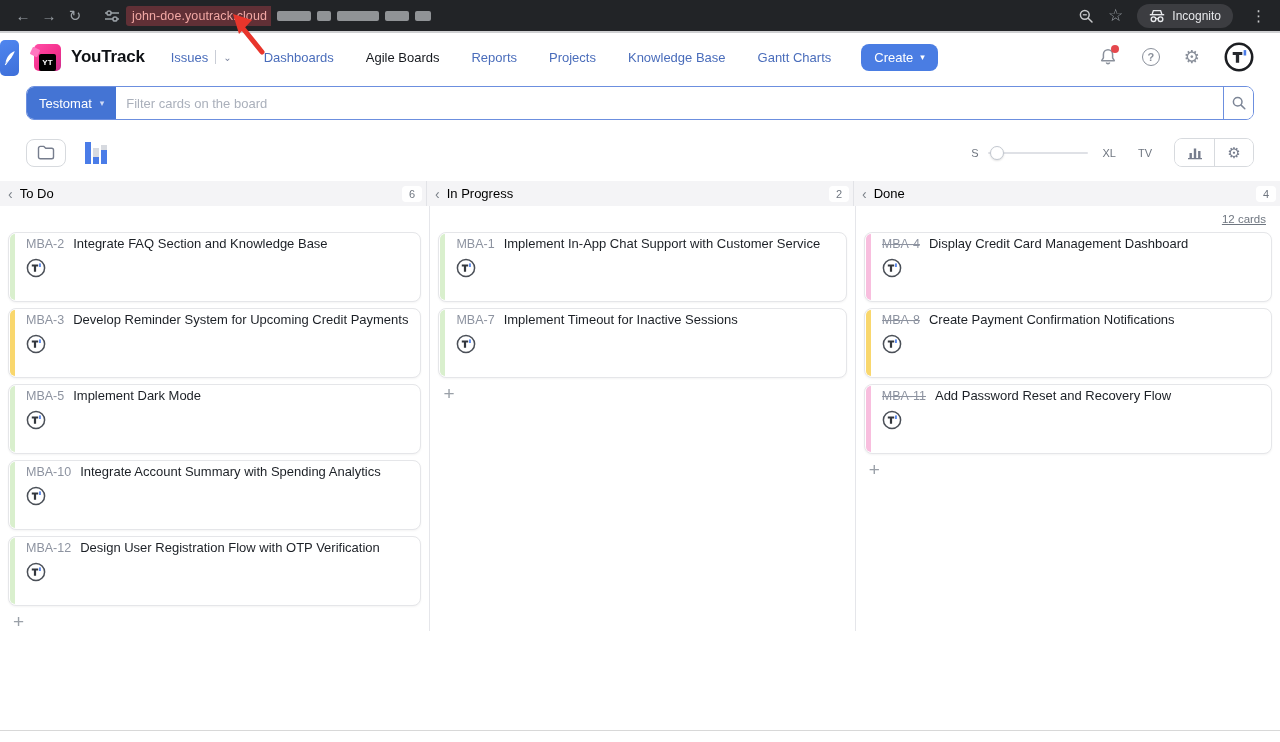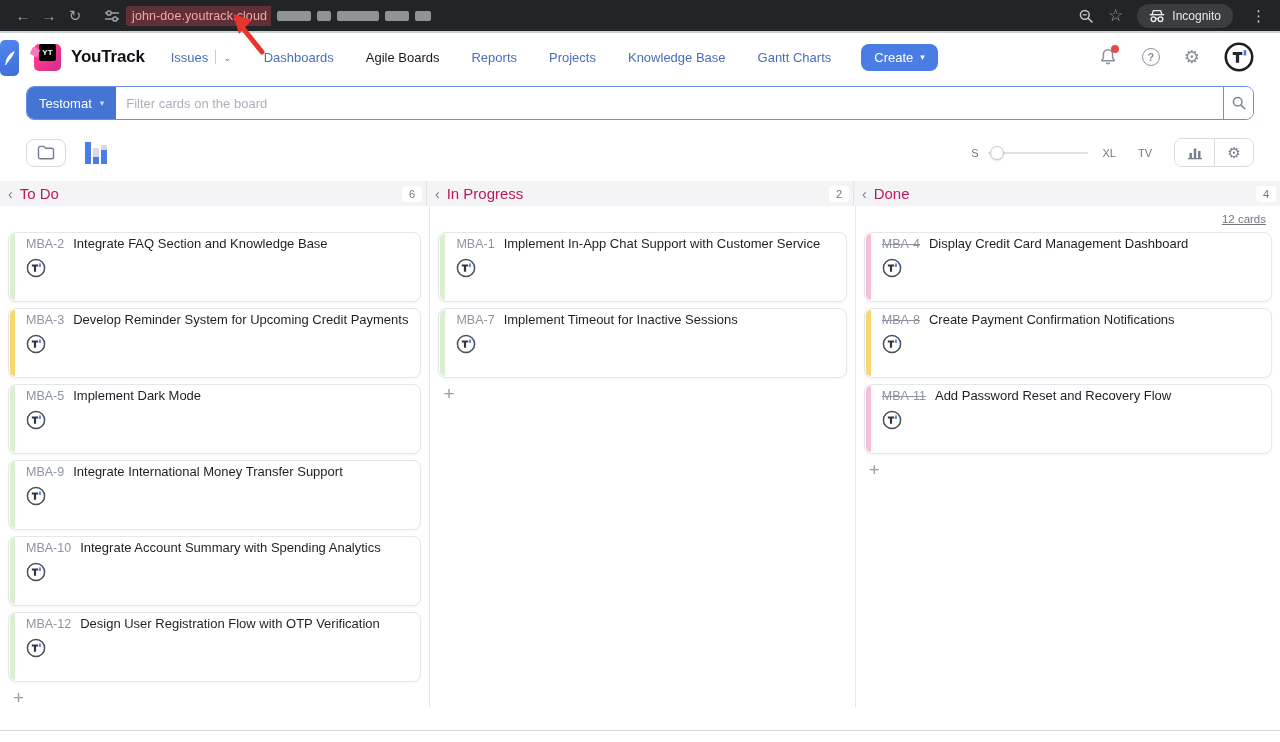--- a/index.html
+++ b/index.html
@@ -16,21 +16,21 @@
   .chrome-right { margin-left:auto; display:flex; align-items:center; gap:14px; }
   .incog-pill { display:flex; align-items:center; gap:7px; background:#3c3d41; border-radius:14px; height:24px; padding:0 12px; color:#e6e7ea; font-size:12px; }
   .dots { color:#c7c8ca; font-size:15px; padding:0 4px; }
 
   
   .anno-arrow { position:absolute; left:226px; top:8px; width:46px; height:48px; z-index:50; pointer-events:none; }
 
   
   .app-header { position:relative; height:48px; display:flex; align-items:center; padding:0 26px 0 28px; background:#fff; }
   .feather-tab { position:absolute; left:0; top:7px; width:19px; height:36px; background:linear-gradient(160deg,#4f86ef,#3e6fd9); border-radius:5px; display:flex; align-items:center; justify-content:center; }
-  .yt-logo { width:27px; height:27px; border-radius:5px; background:linear-gradient(135deg,#ff4da6 0%, #f5318e 55%, #c9308f 100%); display:flex; align-items:flex-start; justify-content:center; margin-left:6px; position:relative; }
+  .yt-logo { width:27px; height:27px; border-radius:5px; background:linear-gradient(135deg,#ff4da6 0%, #f5318e 55%, #c9308f 100%); display:flex; align-items:flex-end; justify-content:center; margin-left:6px; position:relative; }
   .yt-logo::before { content:""; position:absolute; left:-3px; top:4px; width:8px; height:8px; background:#ff77c0; transform:rotate(25deg); border-radius:1px; z-index:-0; }
   .yt-badge { width:17px; height:17px; background:#000; border-radius:2px; color:#fff; font-size:8px; font-weight:700; display:flex; align-items:center; justify-content:center; letter-spacing:.2px; }
   .wordmark { font-size:17px; font-weight:700; color:#0f1216; margin:0 26px 0 10px; letter-spacing:-.2px; }
   .nav { display:flex; align-items:center; gap:32px; font-size:13px; }
   .nav a { text-decoration:none; color:#4a6dbb; cursor:pointer; }
   .nav .active { color:#15181d; }
   .issues-grp { display:flex; align-items:center; gap:7px; }
   .nav-divider { width:1px; height:14px; background:#c9cdd6; }
   .issues-caret { color:#7e8львfa; color:#7e87a0; font-size:10px; }
   .create-btn { margin-left:30px; background:#4a7de3; color:#fff; font-size:13px; border:none; border-radius:8px; padding:6px 13px; display:flex; align-items:center; gap:7px; cursor:pointer; }
@@ -62,21 +62,21 @@
   .btn-group { margin-left:22px; display:flex; border:1px solid #d7dade; border-radius:8px; overflow:hidden; }
   .btn-group .gbtn { width:39px; height:27px; background:#fff; border:none; display:flex; align-items:center; justify-content:center; cursor:pointer; }
   .btn-group .gbtn + .gbtn { border-left:1px solid #d7dade; }
   .gbtn .gear-glyph { font-size:15px; color:#767d8d; }
 
   
   .col-headers { display:flex; height:25px; }
   .col-head { flex:1; background:#f4f4f6; display:flex; align-items:center; padding:0 4px 0 8px; }
   .col-head + .col-head { border-left:1px solid #e2e3e7; }
   .col-chev { color:#7a8088; font-size:14px; margin-right:7px; cursor:pointer; }
-  .col-title { font-size:15px; color:#be185d; }
+  .col-title { font-size:13px; color:#000000; }
   .col-count { margin-left:auto; background:#fff; border-radius:4px; padding:2px 7px; font-size:11px; color:#6f7680; }
   .cols { position:relative; display:flex; align-items:stretch; }
   .cards-total { position:absolute; right:14px; top:7px; font-size:11.5px; color:#6f7680;text-decoration:underline; }
   .col { flex:1; padding:26px 7px 0 7px; min-height:416px; }
   .col + .col { border-left:1px solid #e5e6ea; }
   .card { position:relative; background:#fff; border:1px solid #e5e6e9; border-radius:8px; box-shadow:0 1px 2px rgba(30,34,40,.05); padding:3px 12px 9px 17px; margin:0 1px 6px 1px; height:70px; cursor:pointer; }
   .card::before { content:""; position:absolute; left:1px; top:1px; bottom:1px; width:5px; border-radius:7px 0 0 7px; background:#d9efcd; }
   .card[data-accent="green"]::before  { background:#d9efcd; }
   .card[data-accent="yellow"]::before { background:#f9d76d; }
   .card[data-accent="pink"]::before   { background:#f8bede; }
@@ -305,31 +305,20 @@
             <span class="card-title">Implement Dark Mode</span>
           </div>
         <span class="t-avatar"><svg width="20" height="20" viewBox="0 0 20 20">
               <circle cx="10" cy="10" r="8.6" fill="#fff" stroke="#4a4f57" stroke-width="1.5"></circle>
               <path d="M5.8 6.6 h6.4 v2 h-2.1 v5.2 h-2.2 V8.6 h-2.1 z" fill="#33373d"></path>
               <rect x="13.1" y="5.4" width="1.7" height="3.6" fill="#4a7ce8"></rect>
             </svg></span>
       </div>
       <div class="card" data-accent="green">
         <div class="card-line1">
-            <span class="card-id">MBA-9</span>
-            <span class="card-title">Integrate International Money Transfer Support</span>
-          </div>
-        <span class="t-avatar"><svg width="20" height="20" viewBox="0 0 20 20">
-              <circle cx="10" cy="10" r="8.6" fill="#fff" stroke="#4a4f57" stroke-width="1.5"></circle>
-              <path d="M5.8 6.6 h6.4 v2 h-2.1 v5.2 h-2.2 V8.6 h-2.1 z" fill="#33373d"></path>
-              <rect x="13.1" y="5.4" width="1.7" height="3.6" fill="#4a7ce8"></rect>
-            </svg></span>
-      </div>
-      <div class="card" data-accent="green">
-        <div class="card-line1">
             <span class="card-id">MBA-10</span>
             <span class="card-title">Integrate Account Summary with Spending Analytics</span>
           </div>
         <span class="t-avatar"><svg width="20" height="20" viewBox="0 0 20 20">
               <circle cx="10" cy="10" r="8.6" fill="#fff" stroke="#4a4f57" stroke-width="1.5"></circle>
               <path d="M5.8 6.6 h6.4 v2 h-2.1 v5.2 h-2.2 V8.6 h-2.1 z" fill="#33373d"></path>
               <rect x="13.1" y="5.4" width="1.7" height="3.6" fill="#4a7ce8"></rect>
             </svg></span>
       </div>
       <div class="card" data-accent="green">

